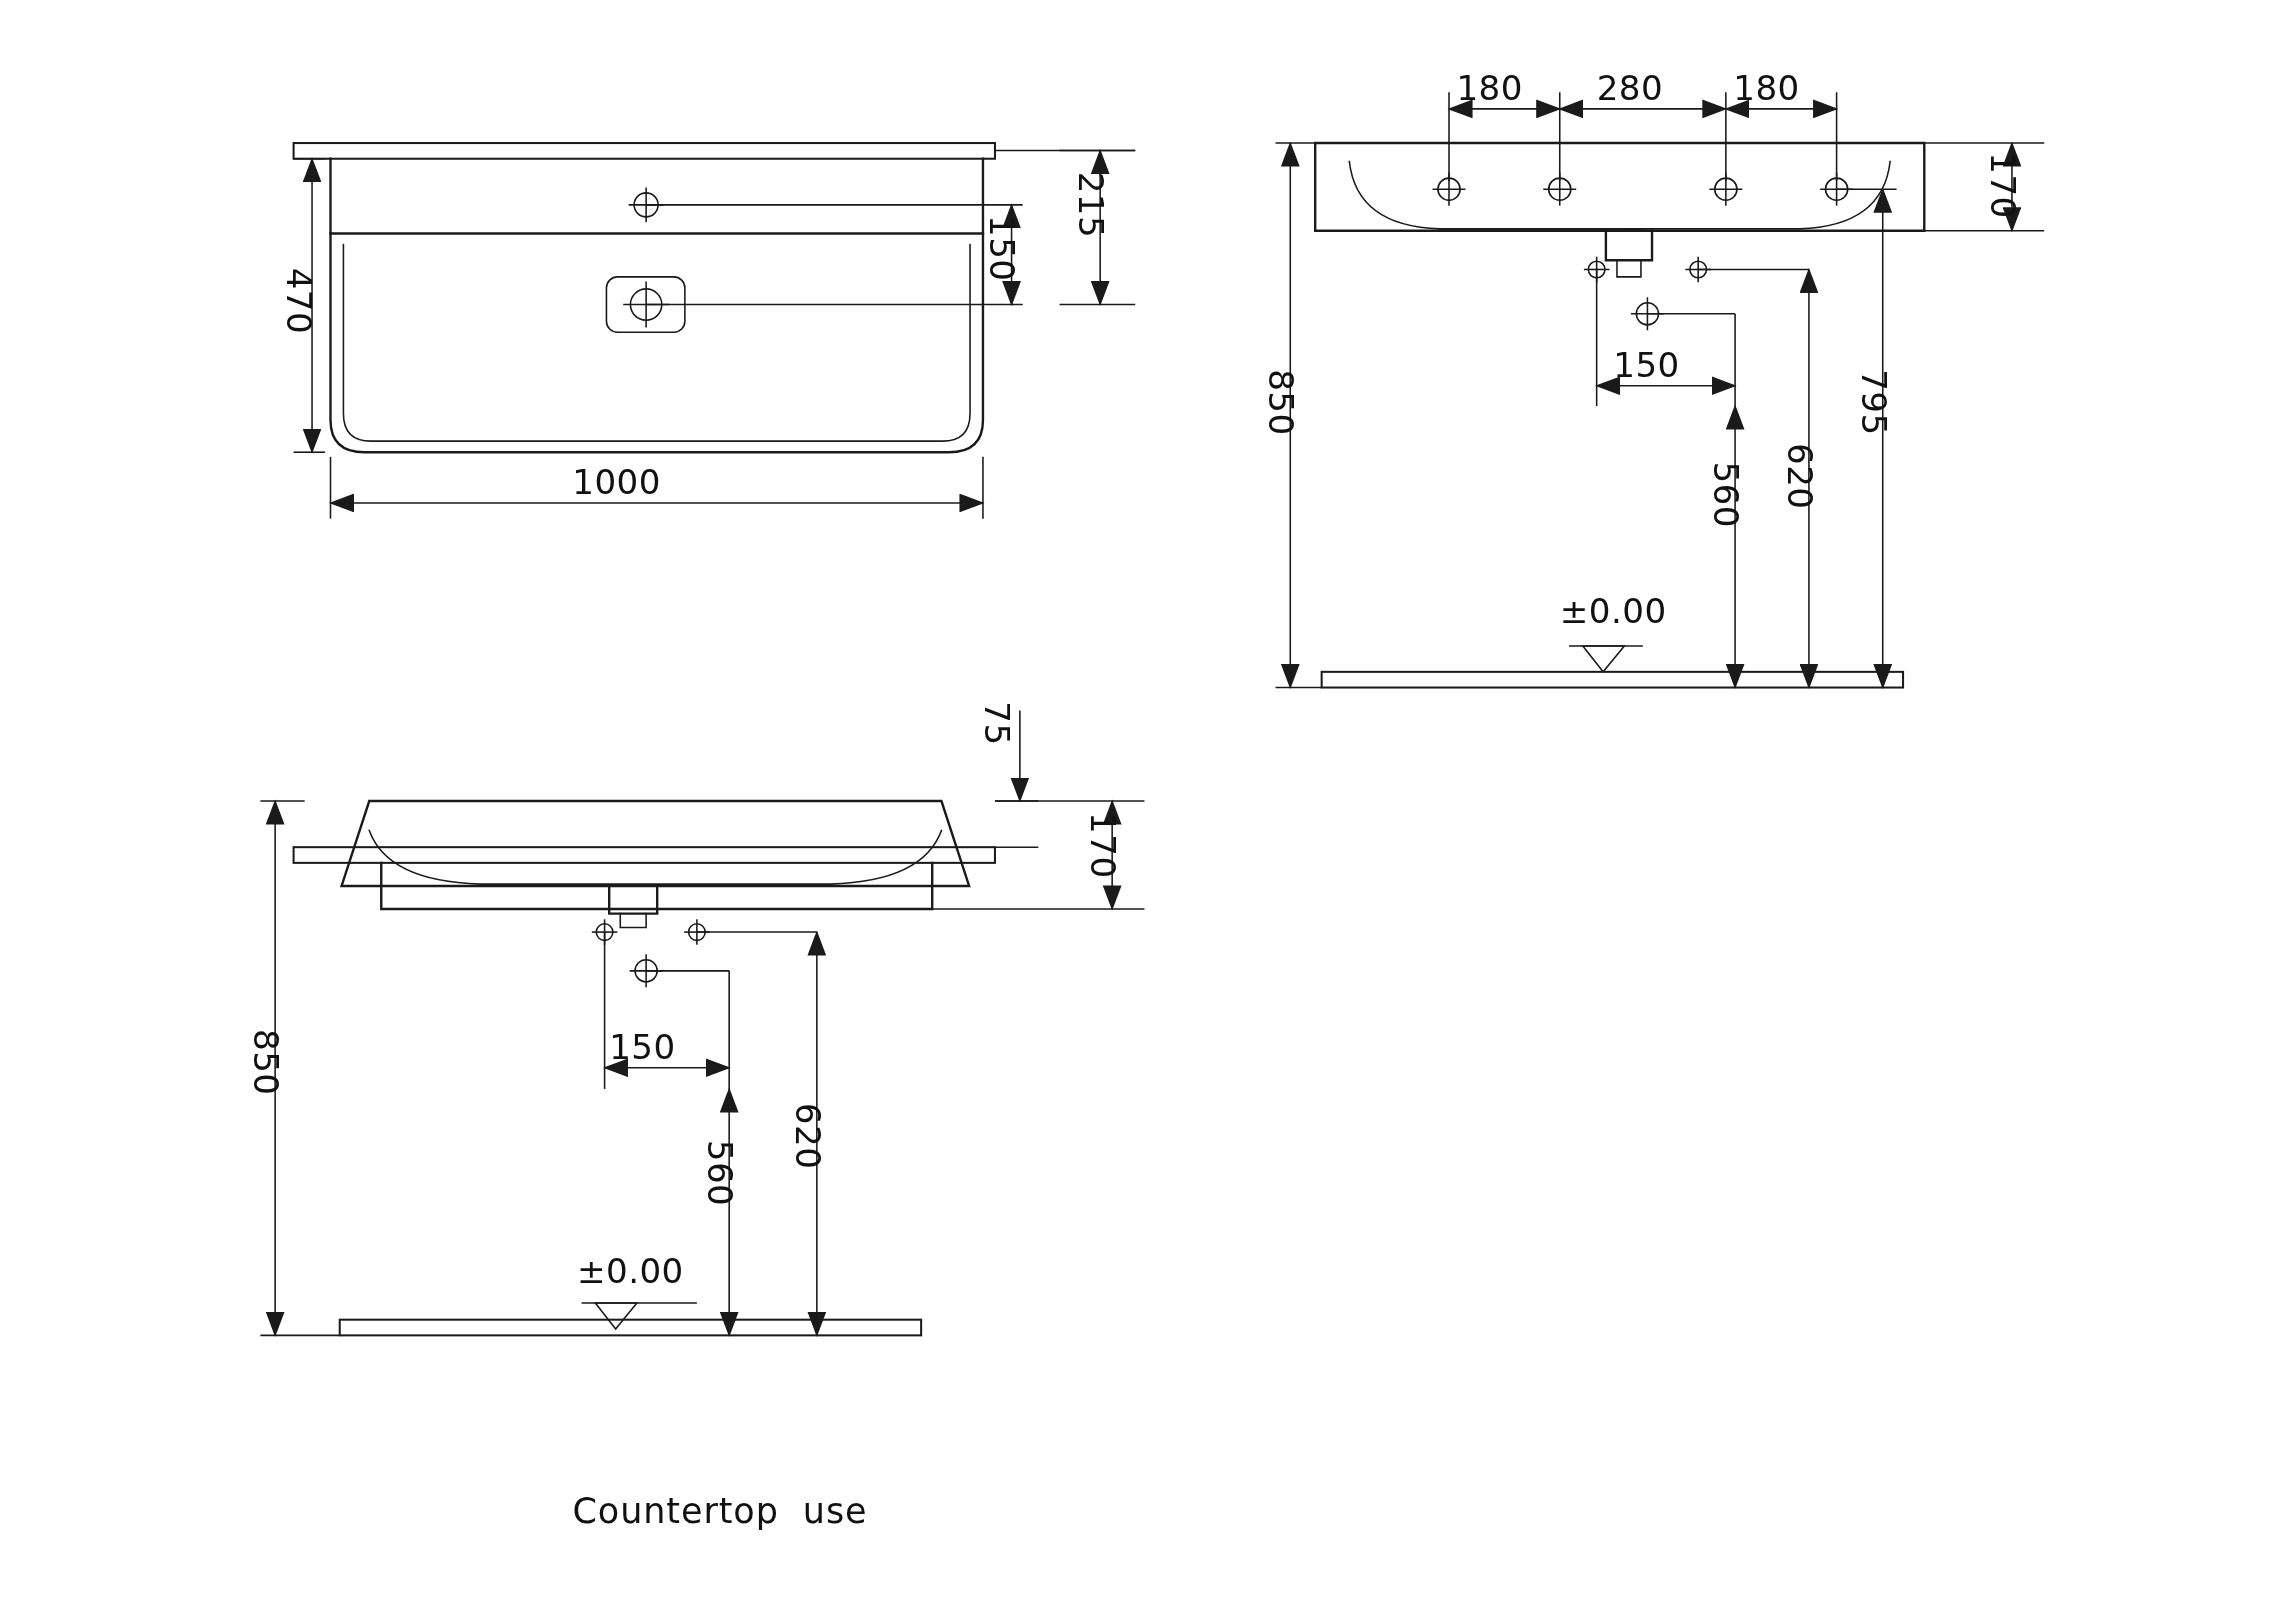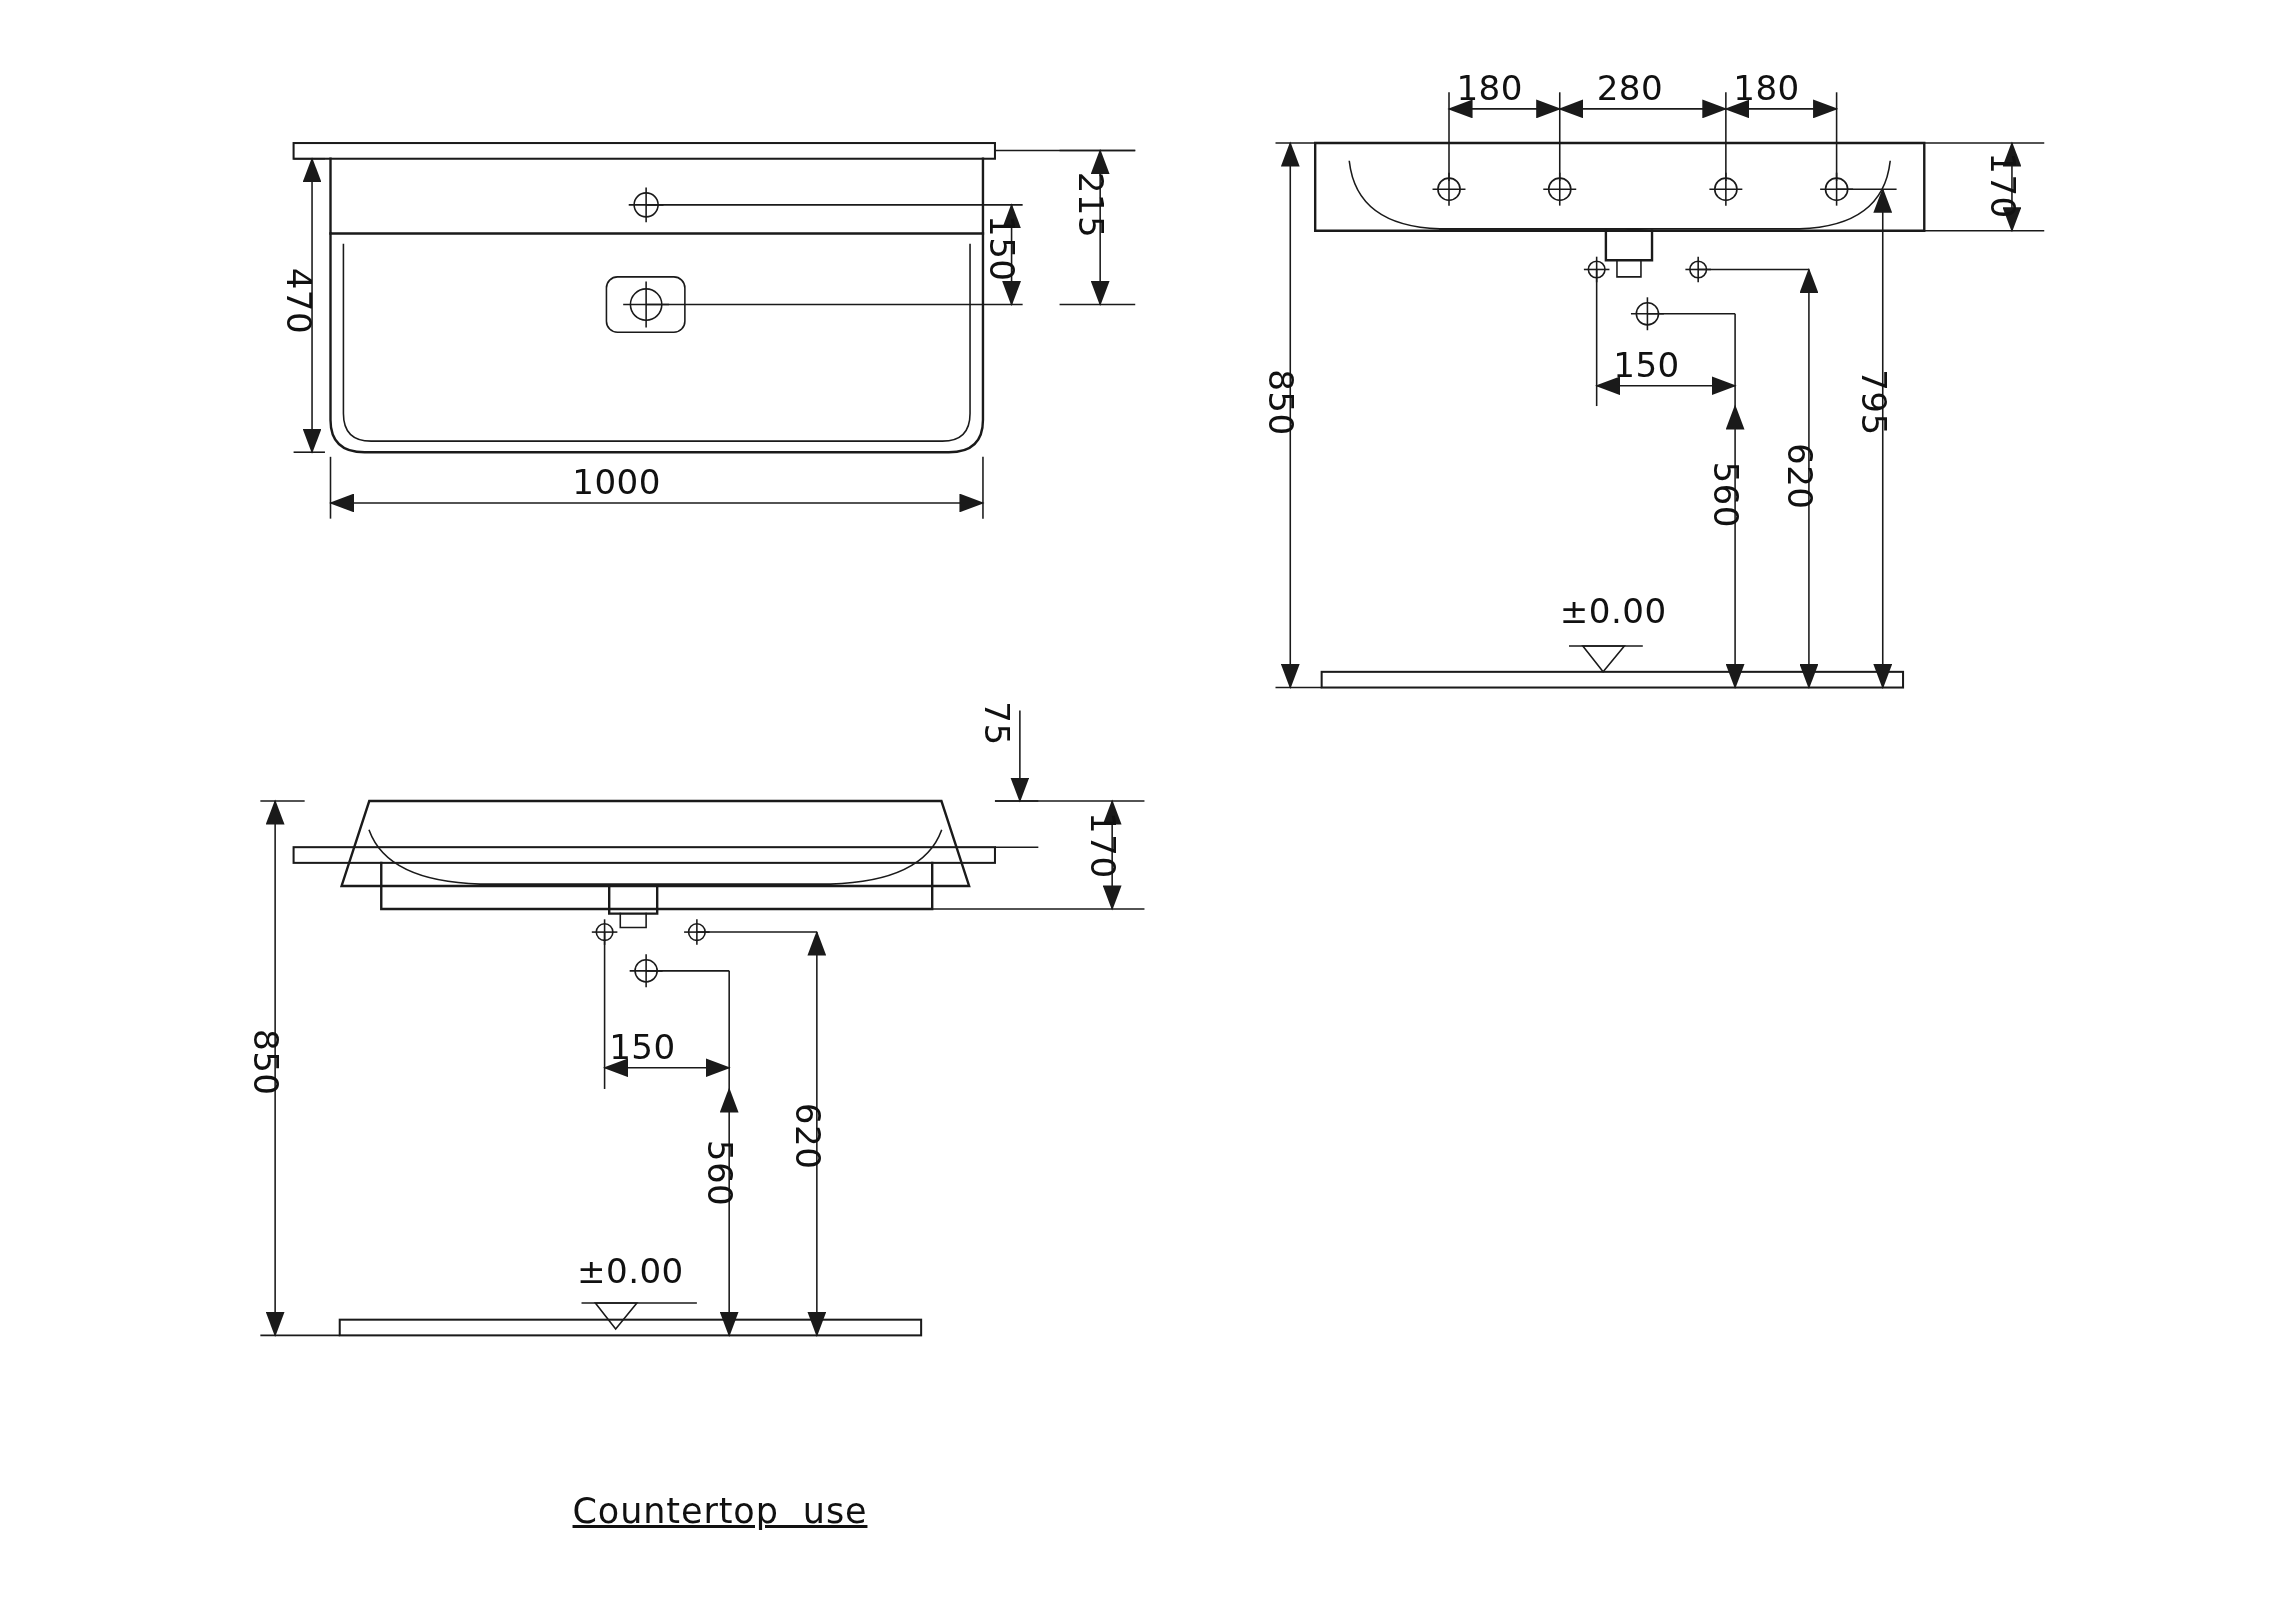--- a/index.html
+++ b/index.html
@@ -62,21 +62,20 @@
     width: 572px;
     text-align: center;
     line-height: 1.45;
     font-size: 35px;
     color: #111111;
     letter-spacing: 0.9px;
     white-space: pre;
   }
   .caption-block div {
     white-space: pre;
-    text-decoration: underline;
   }
 </style>
 </head>
 <body>
 
 <div id="sheet">
 
   <svg class="drawing" viewBox="0 0 2479 1750">
 
     <defs>

